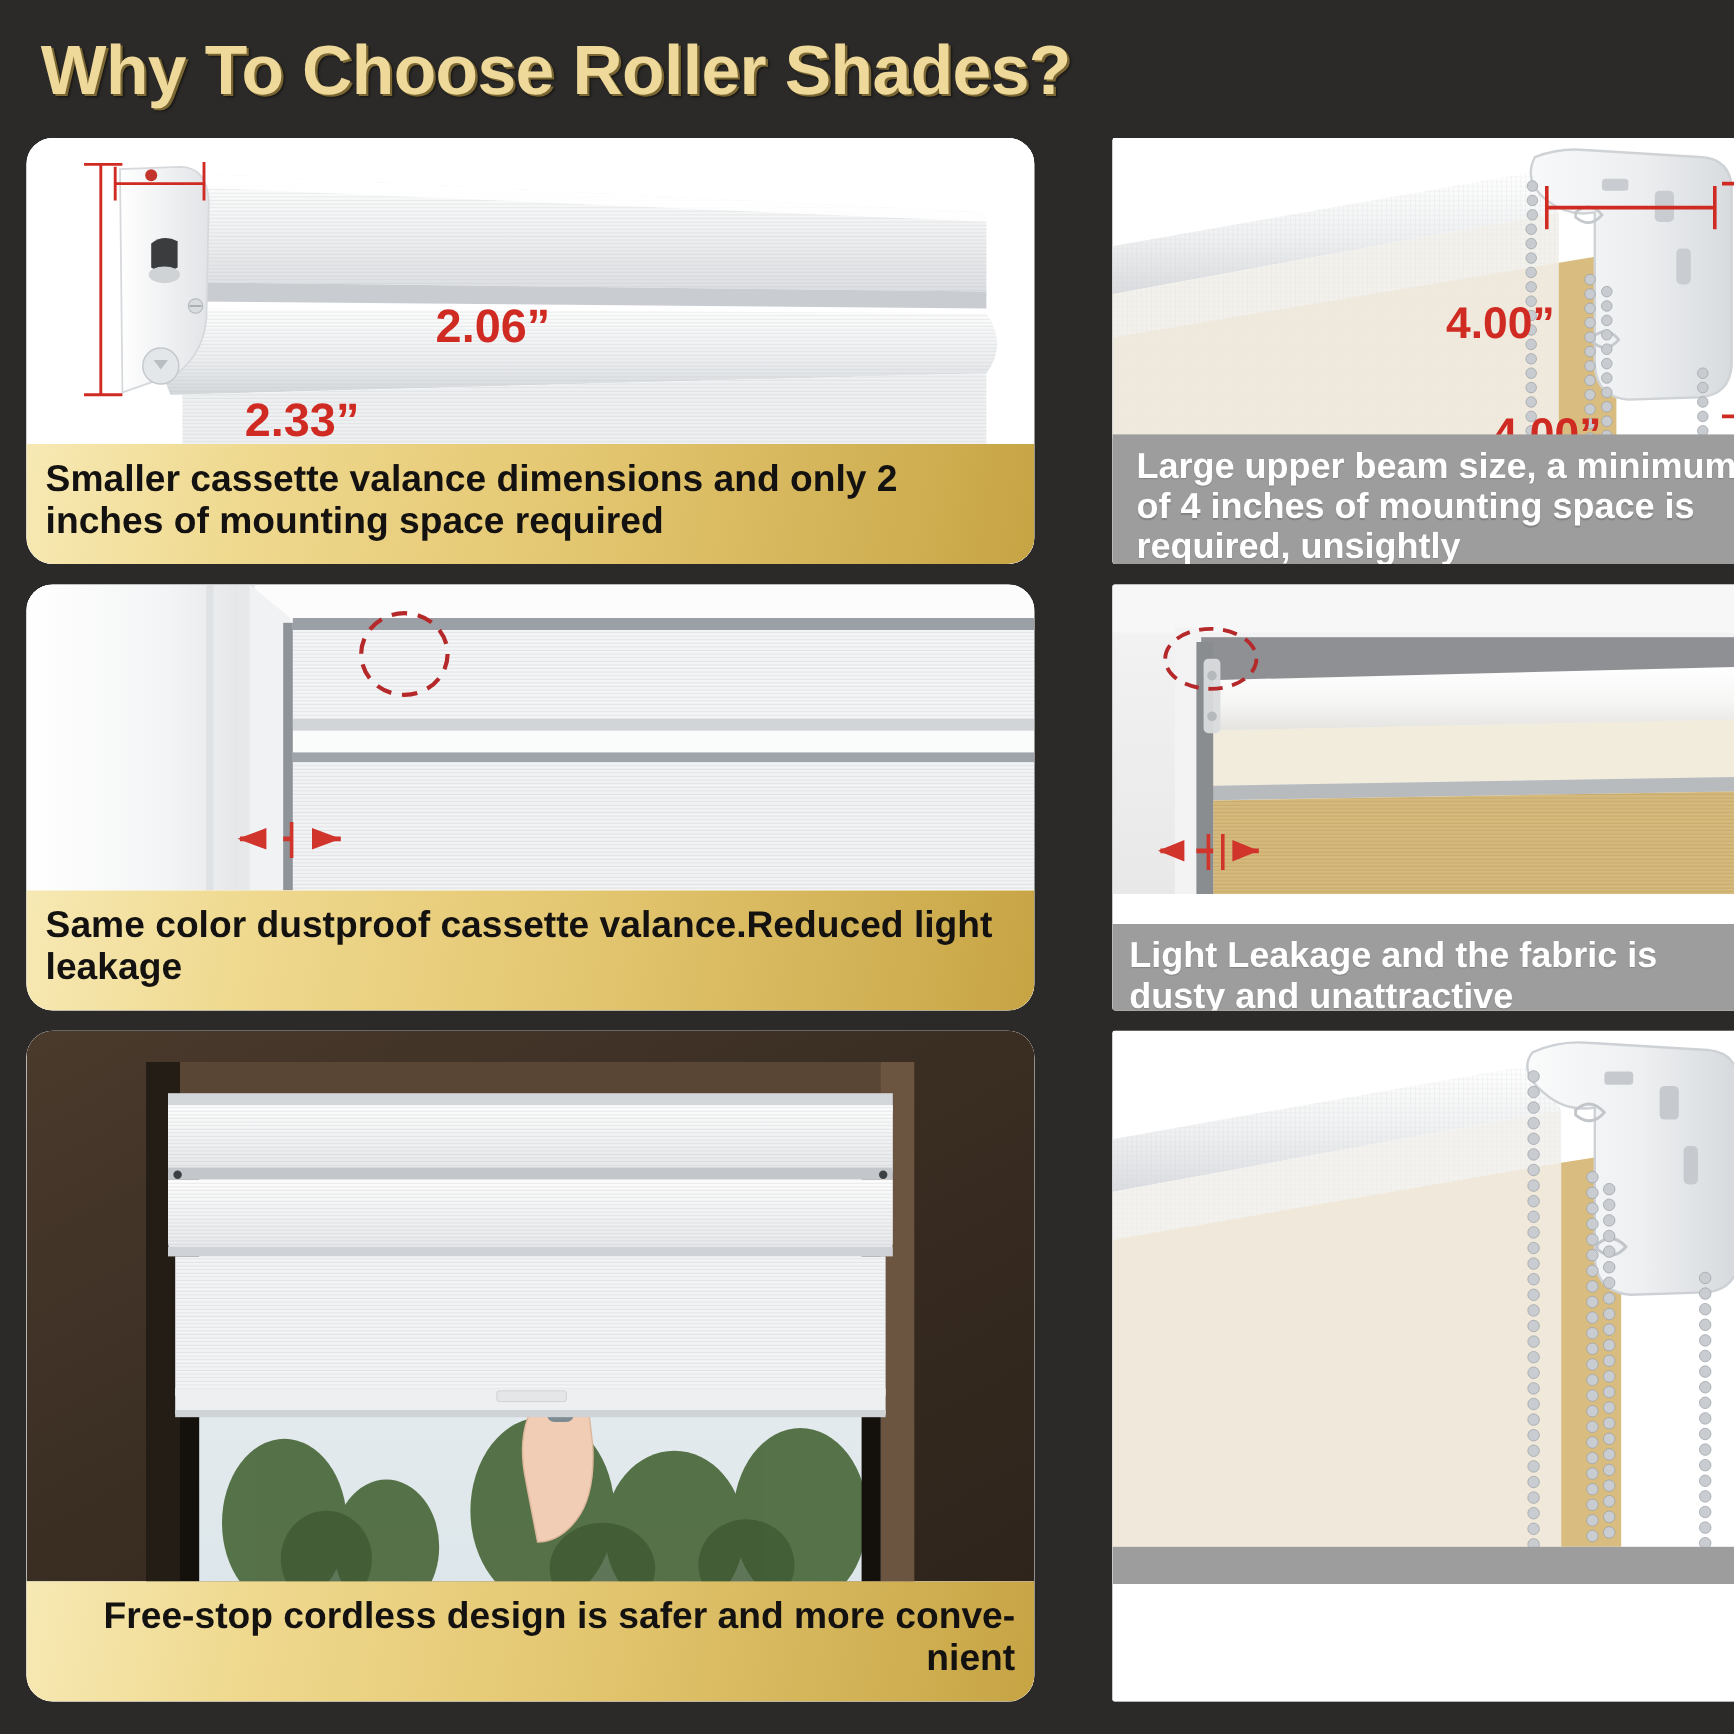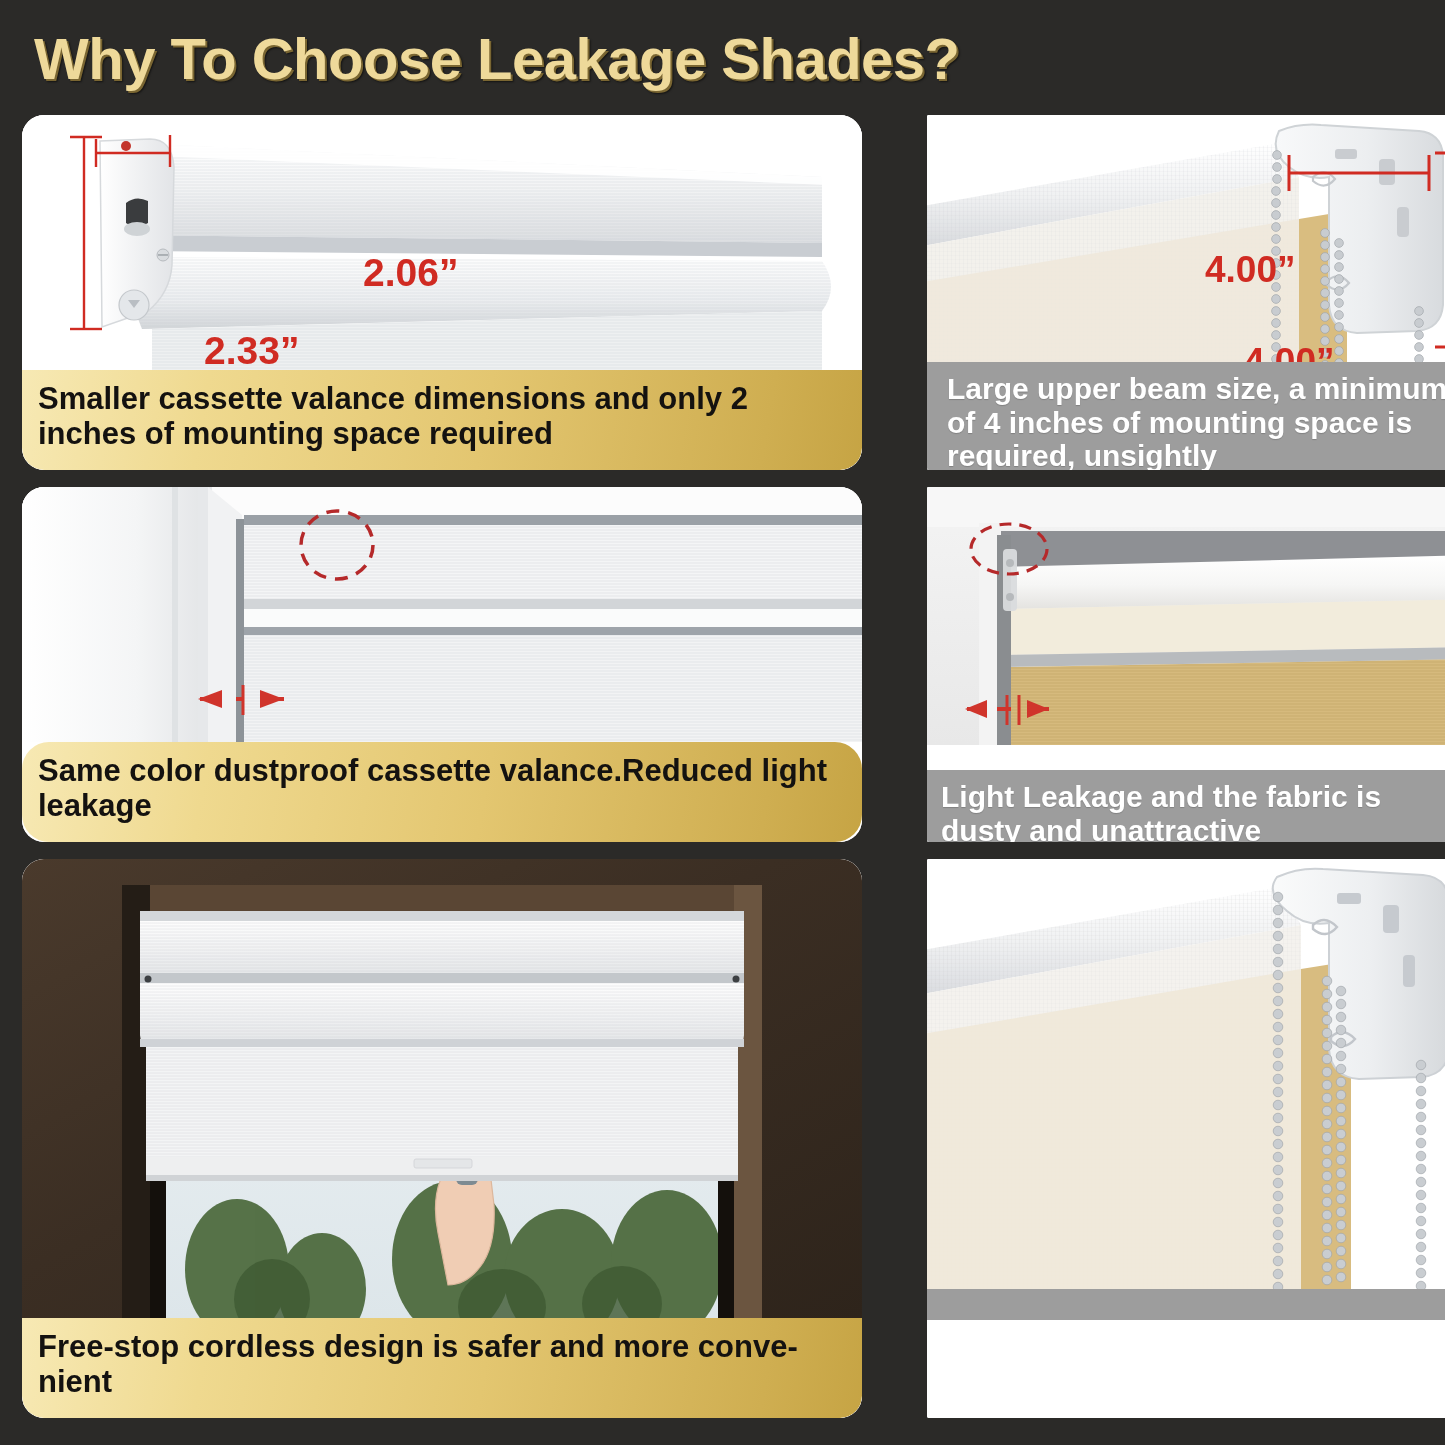--- a/index.html
+++ b/index.html
@@ -21,21 +21,21 @@
     white-space:nowrap;
   }
 
   
   .panel{position:absolute;overflow:hidden;background:#ffffff;}
   .panel.left{border-radius:22px;}
   .panel.right{border-radius:2px;}
 
   .r1{top:115px;height:355px;}
   .r2{top:487px;height:355px;}
-  .r3{top:859px;height:559px;}
+  .r3{top:859px;height:559px;text-align:right;}
   .colL{left:22px;width:840px;}
   .colR{left:927px;width:548px;}
 
   .media{position:absolute;left:0;top:0;right:0;bottom:0;overflow:hidden;background:#fff;}
 
   
   .cap{
     position:absolute;left:0;right:0;bottom:0;
     box-sizing:border-box;
     padding:12px 16px 20px 16px;
@@ -51,40 +51,40 @@
     padding-bottom:28px;
   }
   .cap.gray{
     background:#9d9d9d;
     color:#ffffff;
     font-size:30px;
     padding:10px 14px 18px 14px;
     text-shadow:0 1px 1px rgba(0,0,0,.18);
   }
   .r1 .cap.gold{height:100px;}
-  .r2 .cap.gold{height:100px;border-radius:27px;}
+  .r2 .cap.gold{height:100px;}
   .r3 .cap.gold{height:100px;}
   .r1 .cap.gray{height:108px;padding-left:20px;}
   .r2 .cap.gray{height:72px;}
   .r3 .cap.gray{height:98px;}
 
   
   .art{position:absolute;inset:0;}
   .dim{
     position:absolute;color:#d02b22;font-weight:bold;
     font-family:"Liberation Sans", sans-serif;
     white-space:nowrap;
   }
 </style>
 </head>
 <body>
 
 <div class="page">
 
-  <div class="title">Why To Choose Leakage Shades?</div>
+  <div class="title">Why To Choose Roller Shades?</div>
 
   <div class="panel left colL r1">
     <div class="media">
       <svg class="art" viewBox="0 0 840 260" preserveAspectRatio="none">
         <defs>
           <linearGradient id="valTop" x1="0" y1="0" x2="0" y2="1">
             <stop offset="0" stop-color="#ffffff"></stop>
               <stop offset=".45" stop-color="#f2f3f4"></stop>
             <stop offset="1" stop-color="#dcdee1"></stop>
           </linearGradient>

